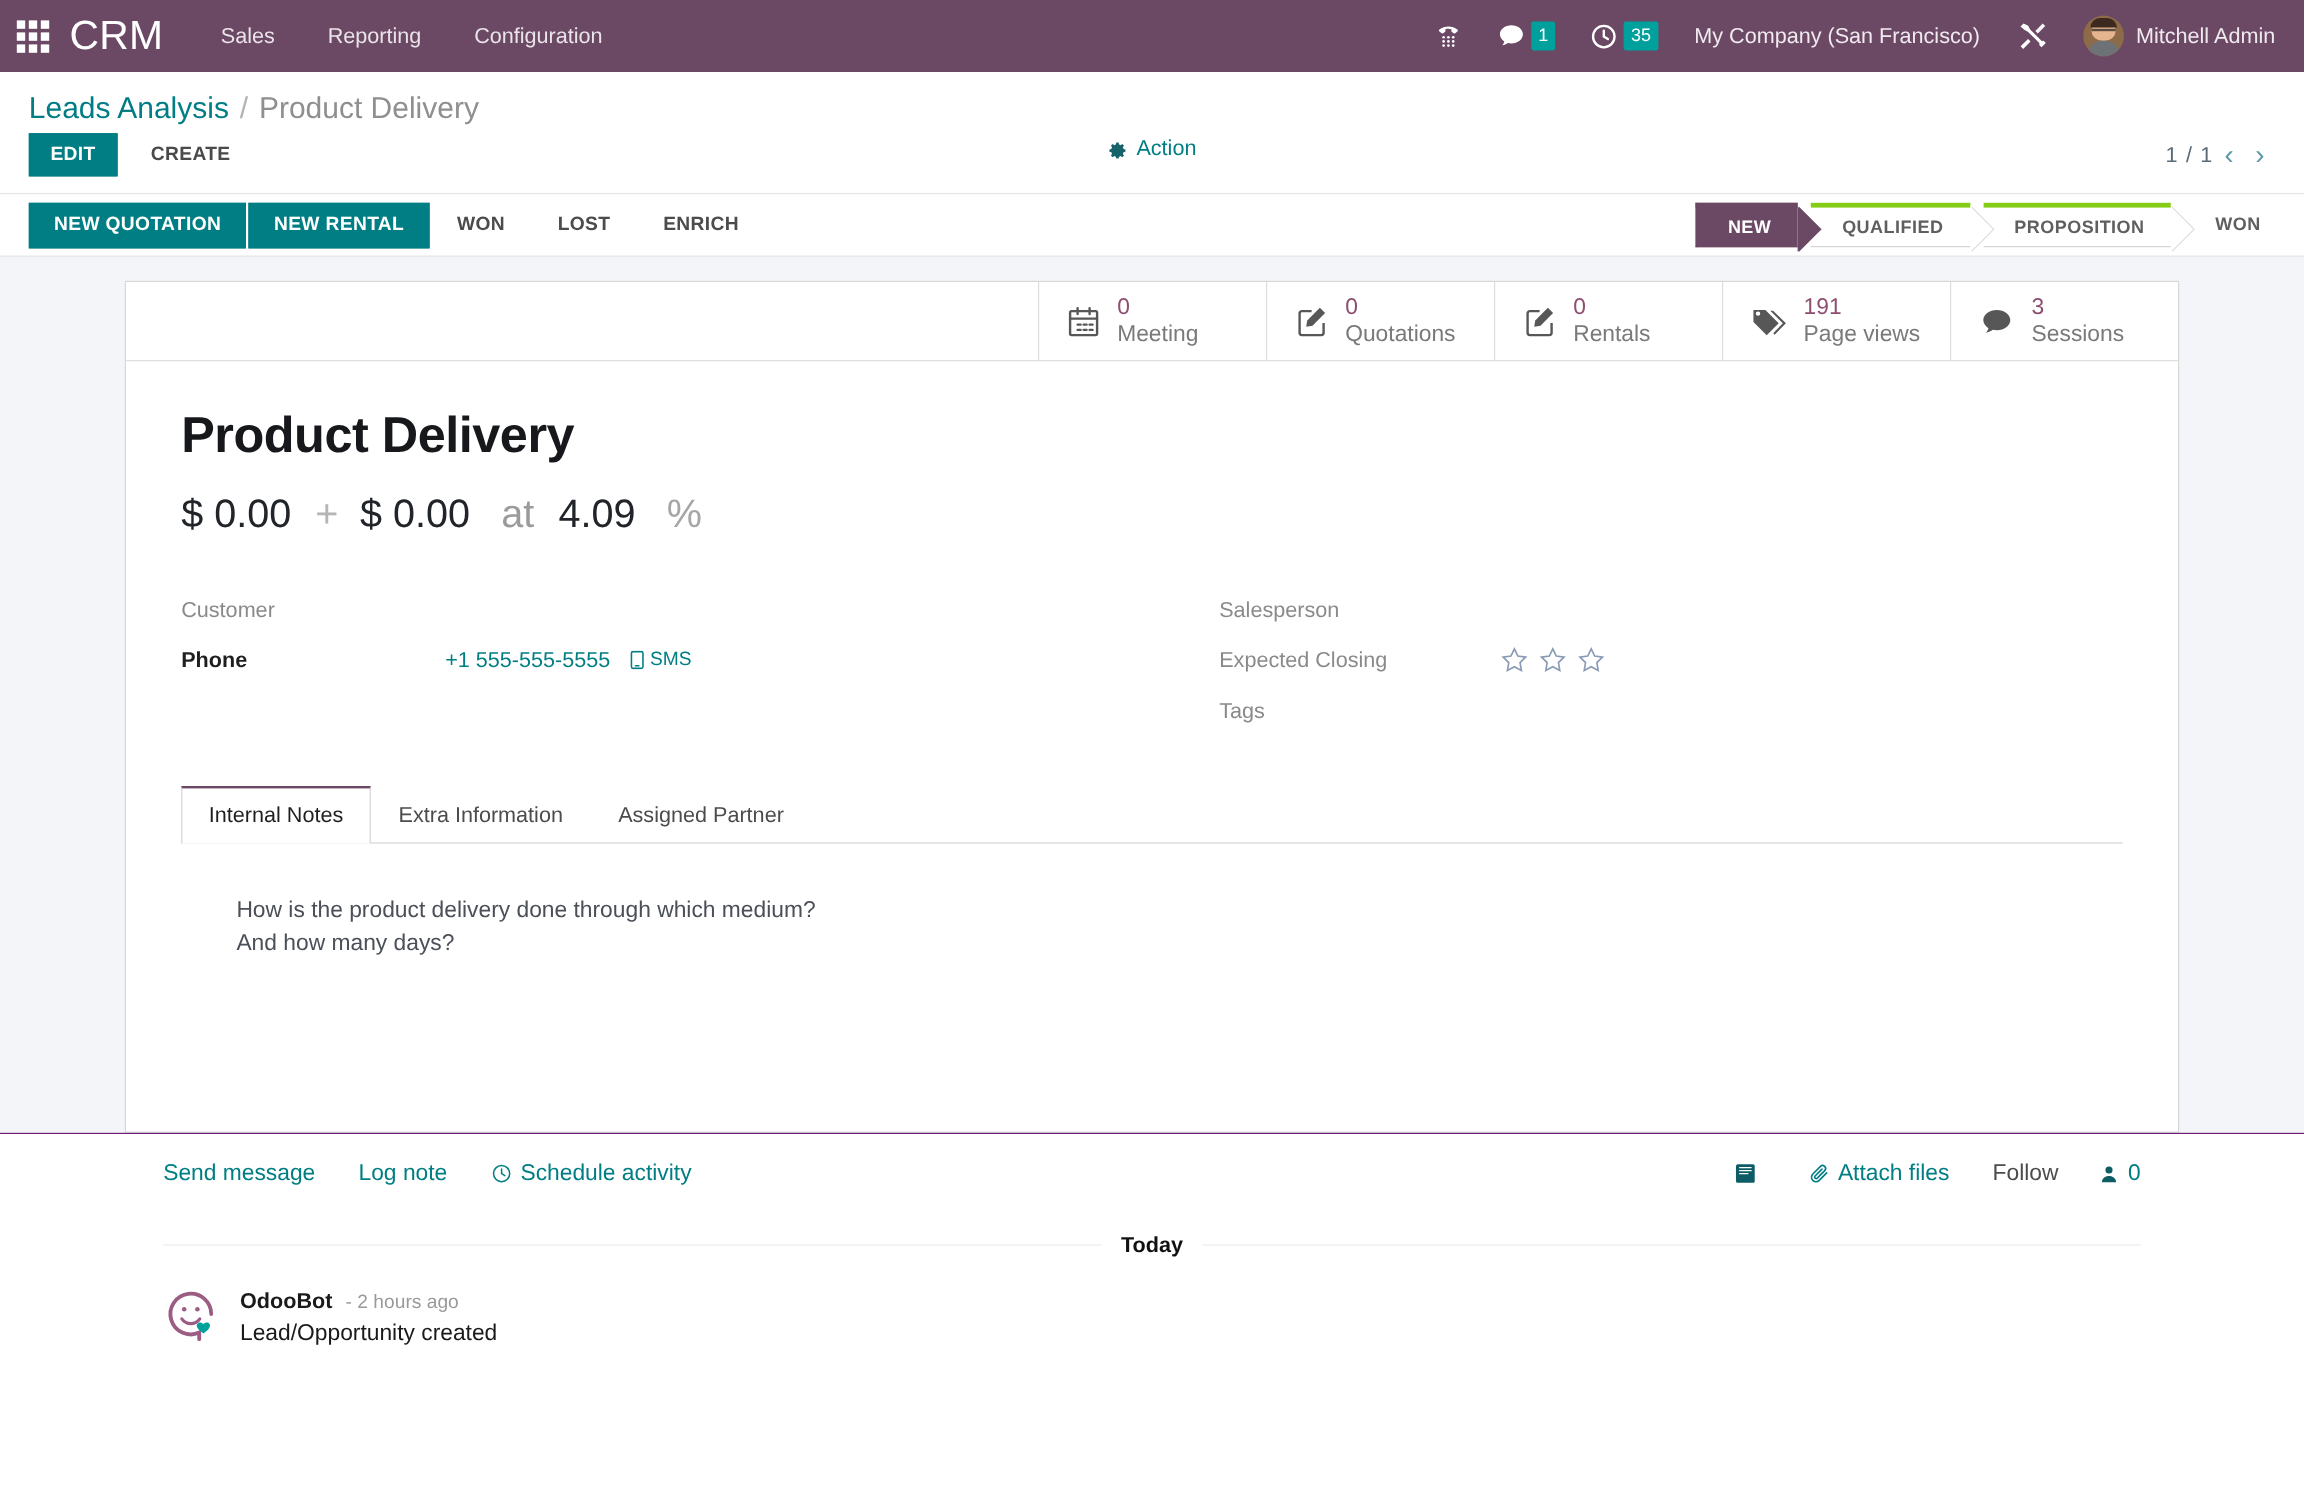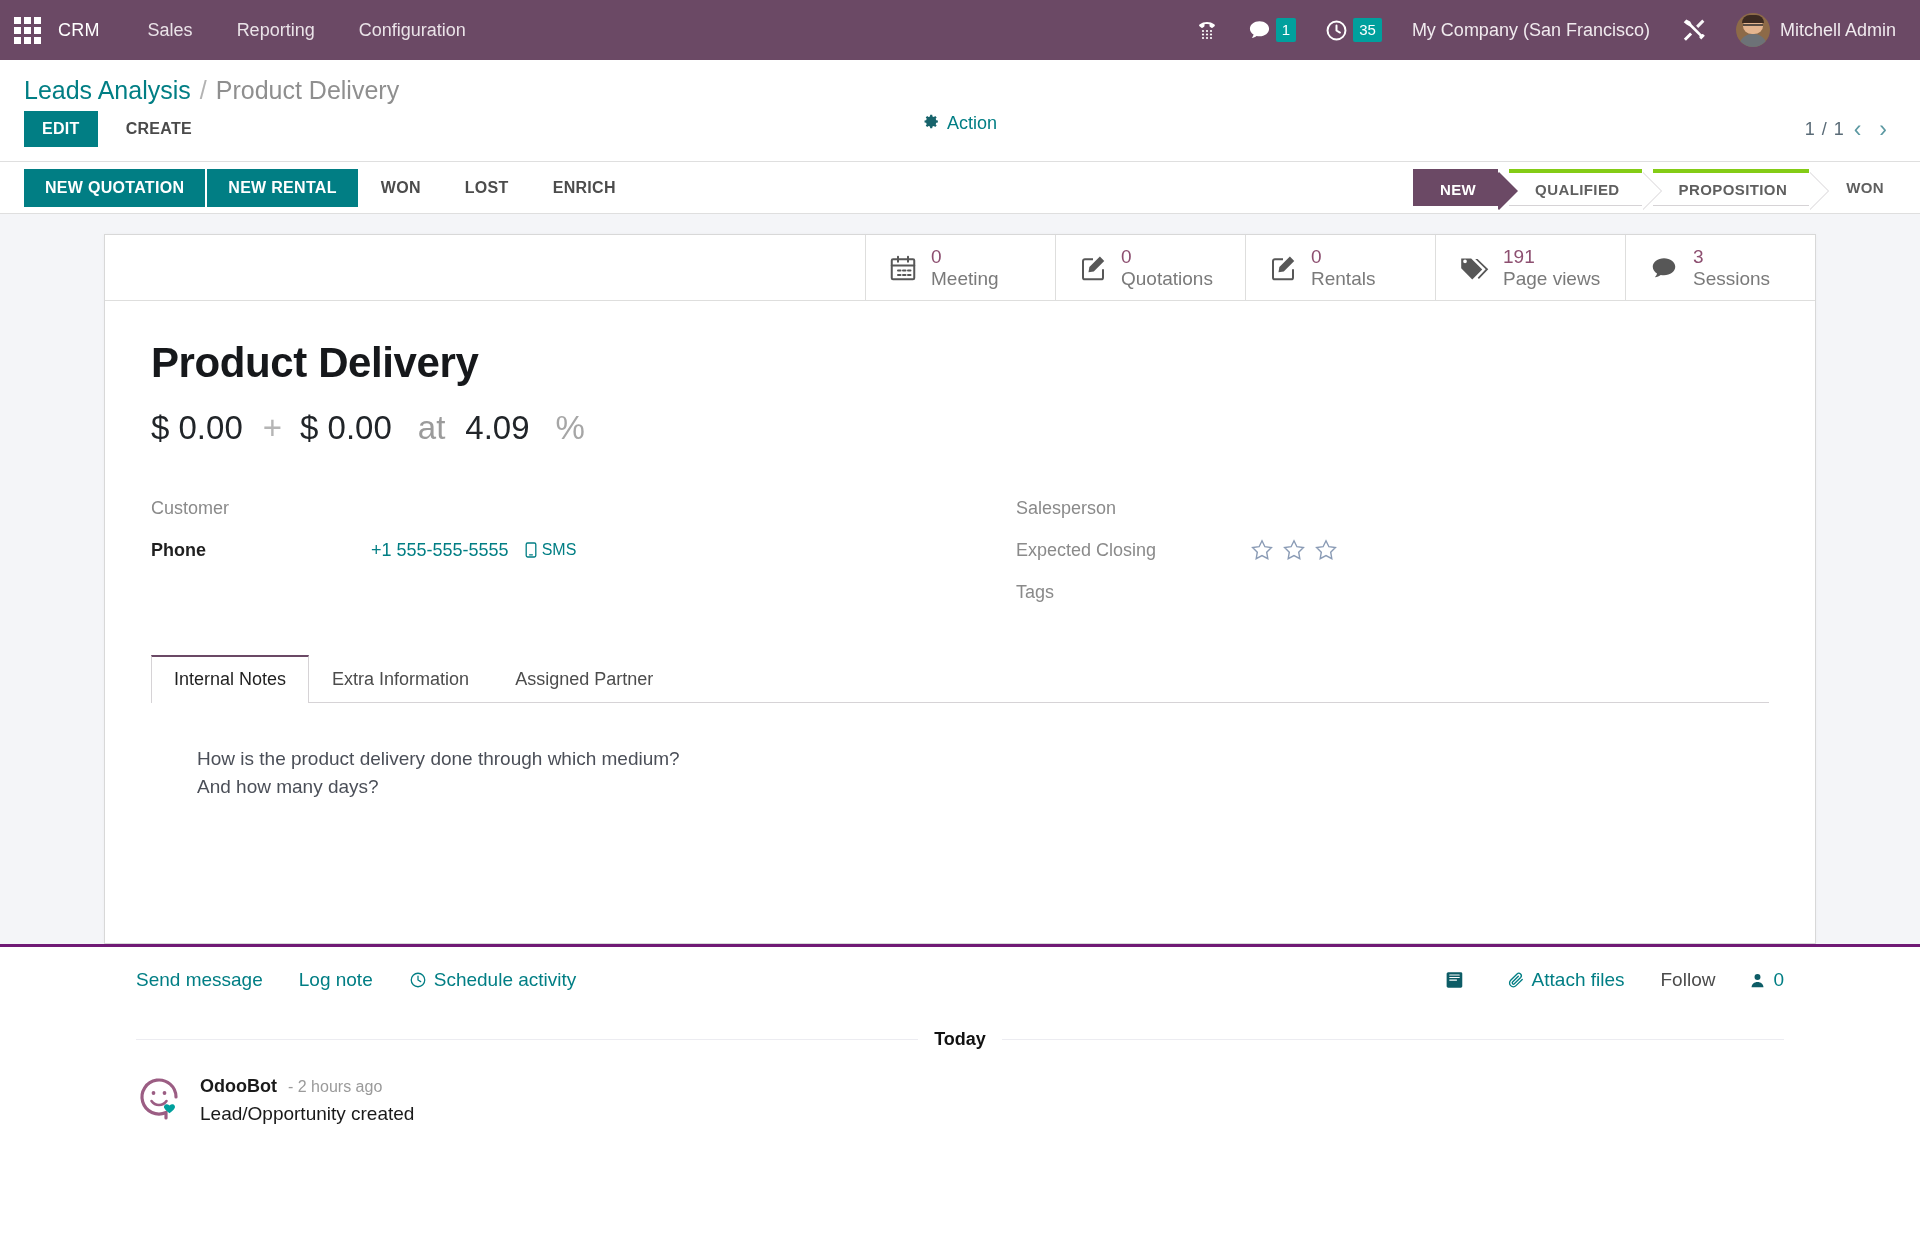--- a/index.html
+++ b/index.html
@@ -27,21 +27,21 @@
     grid-template-columns: repeat(3, 7px);
     grid-template-rows: repeat(3, 7px);
     gap: 3px;
     justify-content: center;
     align-content: center;
     cursor: pointer;
     margin-right: 6px;
   }
   .apps-grid i { background: #ffffff; display: block; width: 7px; height: 7px; }
   .brand {
-    font-size: 18px;
+    font-size: 34px;
     color: #ffffff;
     padding: 0 26px 0 8px;
     letter-spacing: .2px;
     cursor: pointer;
   }
   .nav-menu { display: flex; align-items: center; height: 100%; }
   .nav-menu-item {
     font-size: 18px;
     color: #eae3e8;
     padding: 0 22px;
@@ -154,21 +154,21 @@
     font-size: 16px;
     font-weight: bold;
     letter-spacing: .3px;
     padding: 8px 17px;
     margin-left: 10px;
     cursor: pointer;
   }
   .action-wrap {
     position: absolute;
     left: 50%; transform: translateX(-50%);
-    display: flex; align-items: flex-start;
+    display: flex; align-items: flex-end;
     color: #017e84;
     font-size: 18px;
     cursor: pointer;
     top: 2px;
   }
   .action-gear { margin-right: 7px; display: inline-flex; }
   .pager {
     margin-left: auto;
     display: flex; align-items: center;
     color: #6b7a85; font-size: 18px;
@@ -336,21 +336,21 @@
   }
   .nb-page {
     padding: 42px 46px 80px 46px;
     min-height: 200px;
   }
   .nb-note { font-size: 19px; color: #4b4f58; line-height: 1.45; }
 
   
   .chatter {
     background: #ffffff;
-    border-top: 3px solid #701a75;
+    border-top: 1px solid #701a75;
     padding: 22px 24px 10px 24px;
   }
   .chatter-topbar {
     display: flex; align-items: center;
     padding: 0 112px 0 112px;
   }
   .ct-link {
     color: #017e84; font-size: 19px;
     margin-right: 36px; cursor: pointer;
     display: inline-flex; align-items: center;

